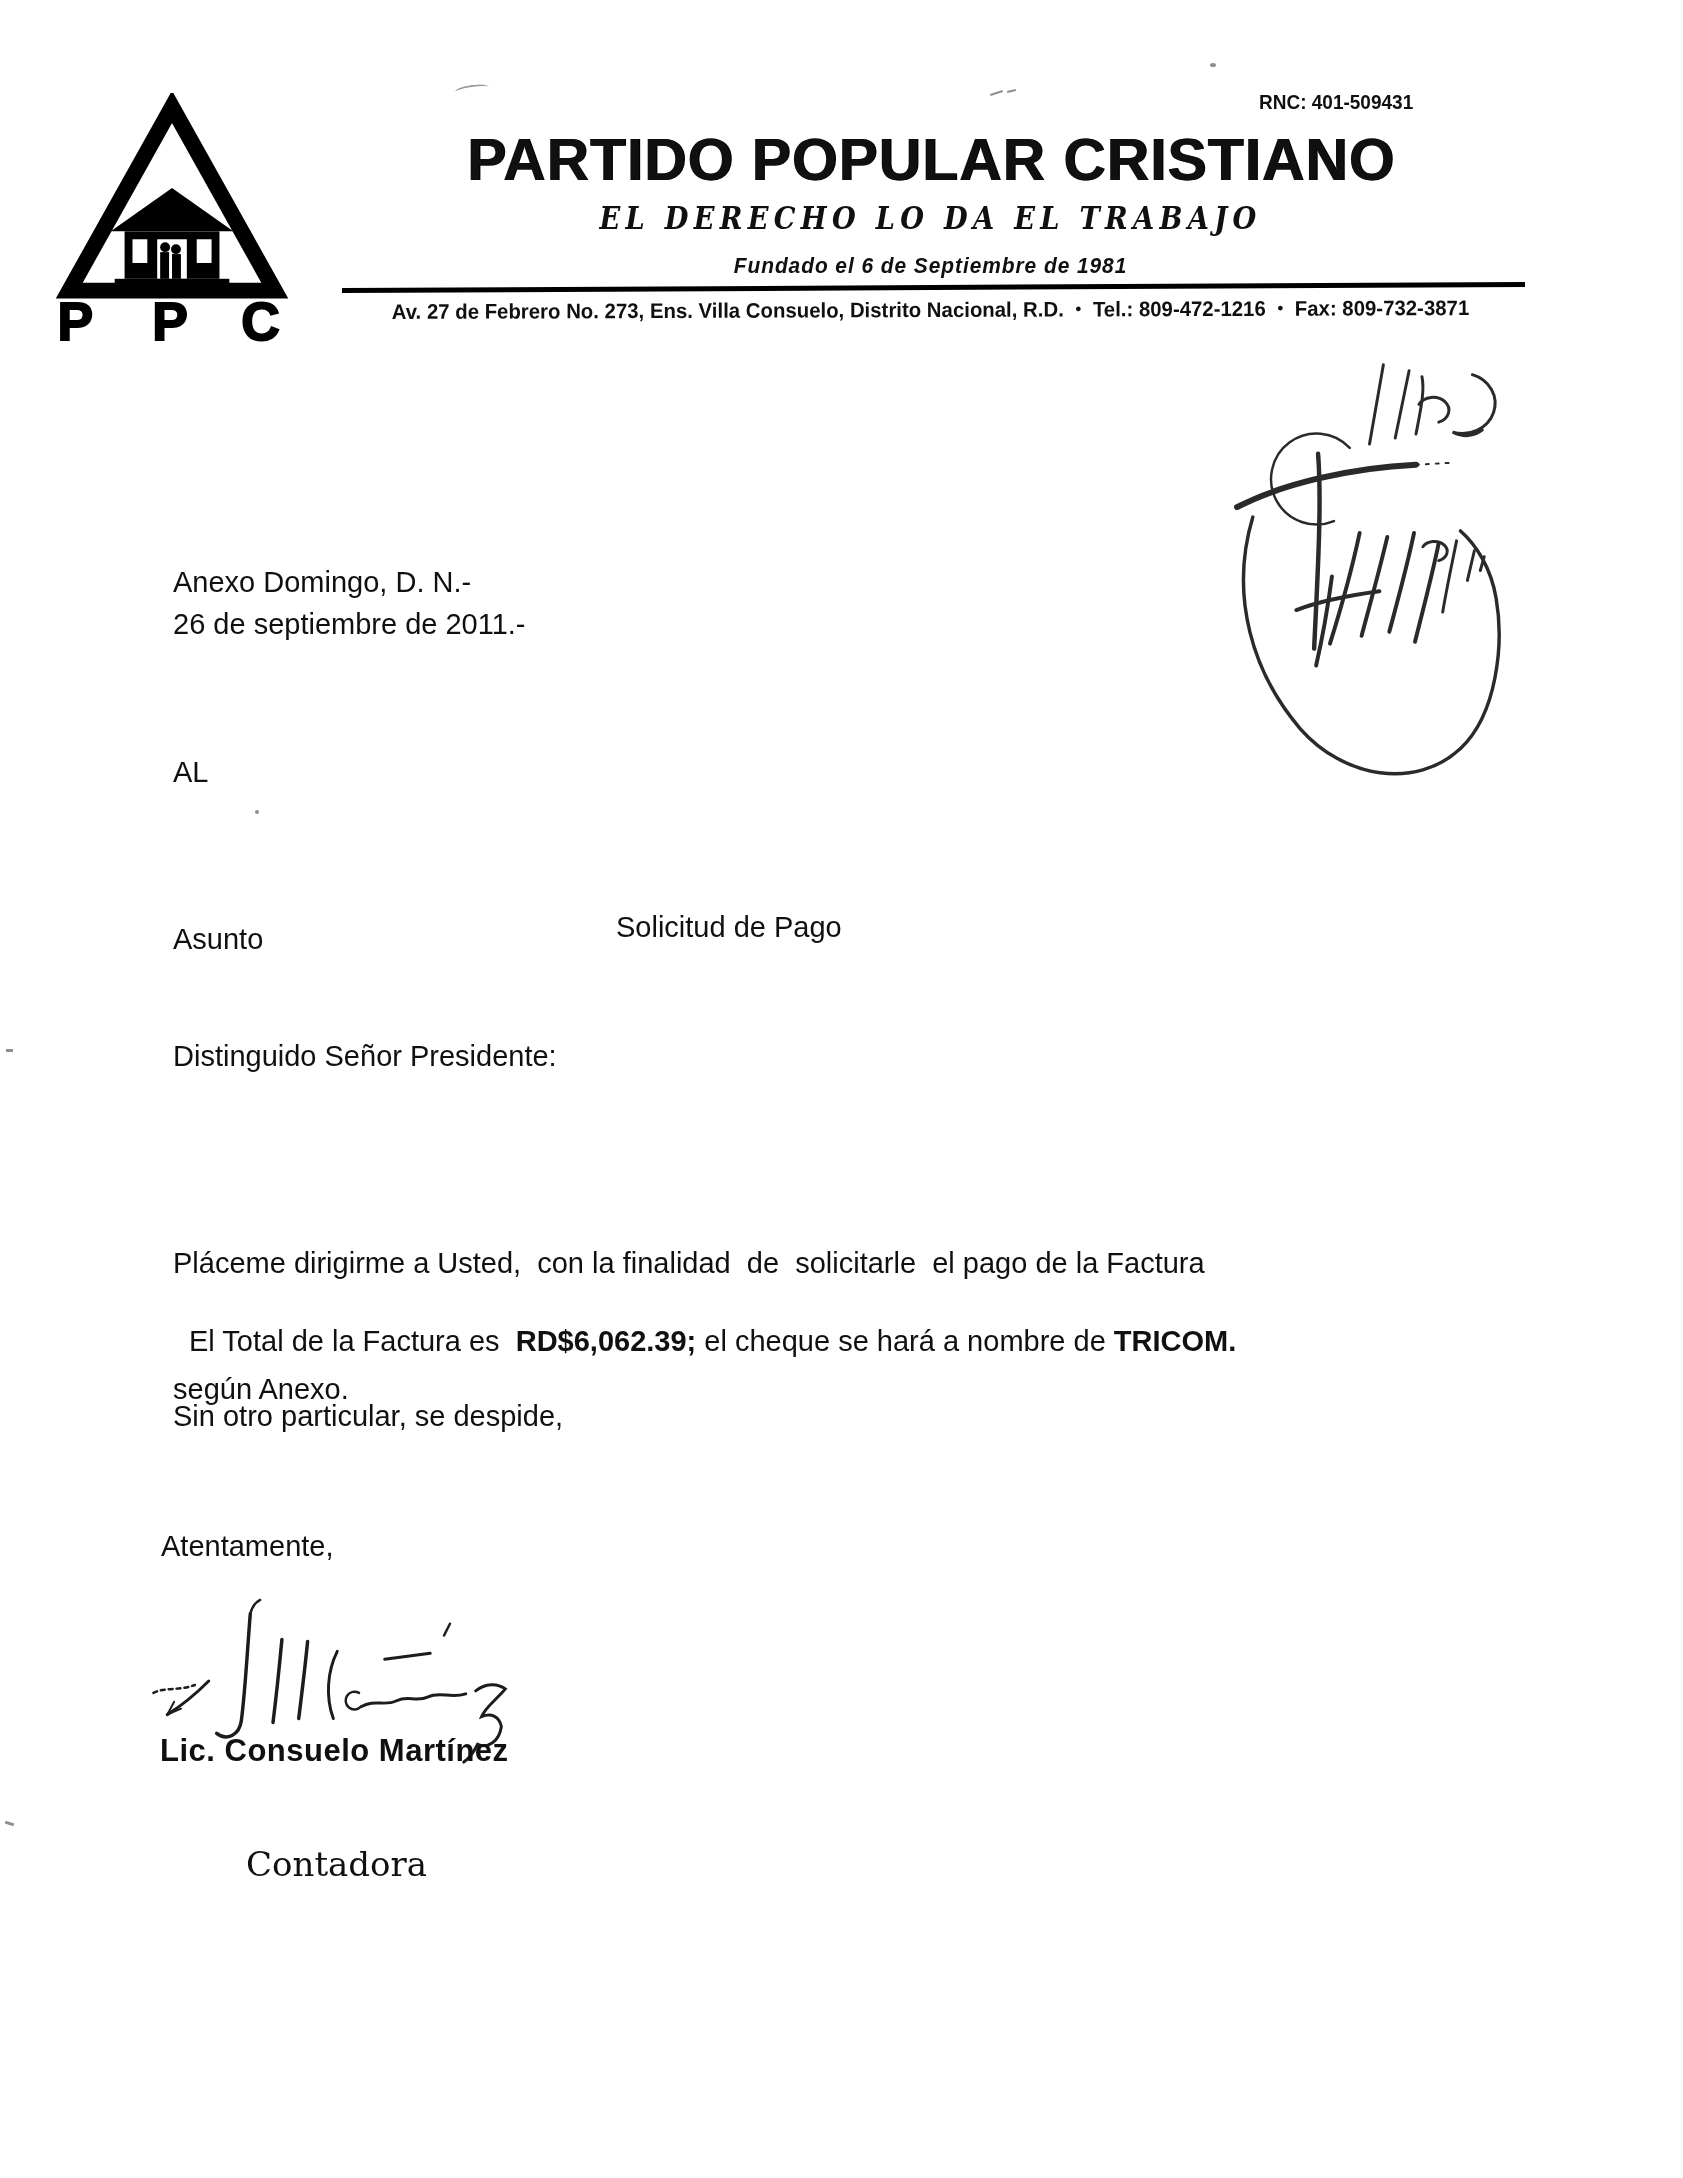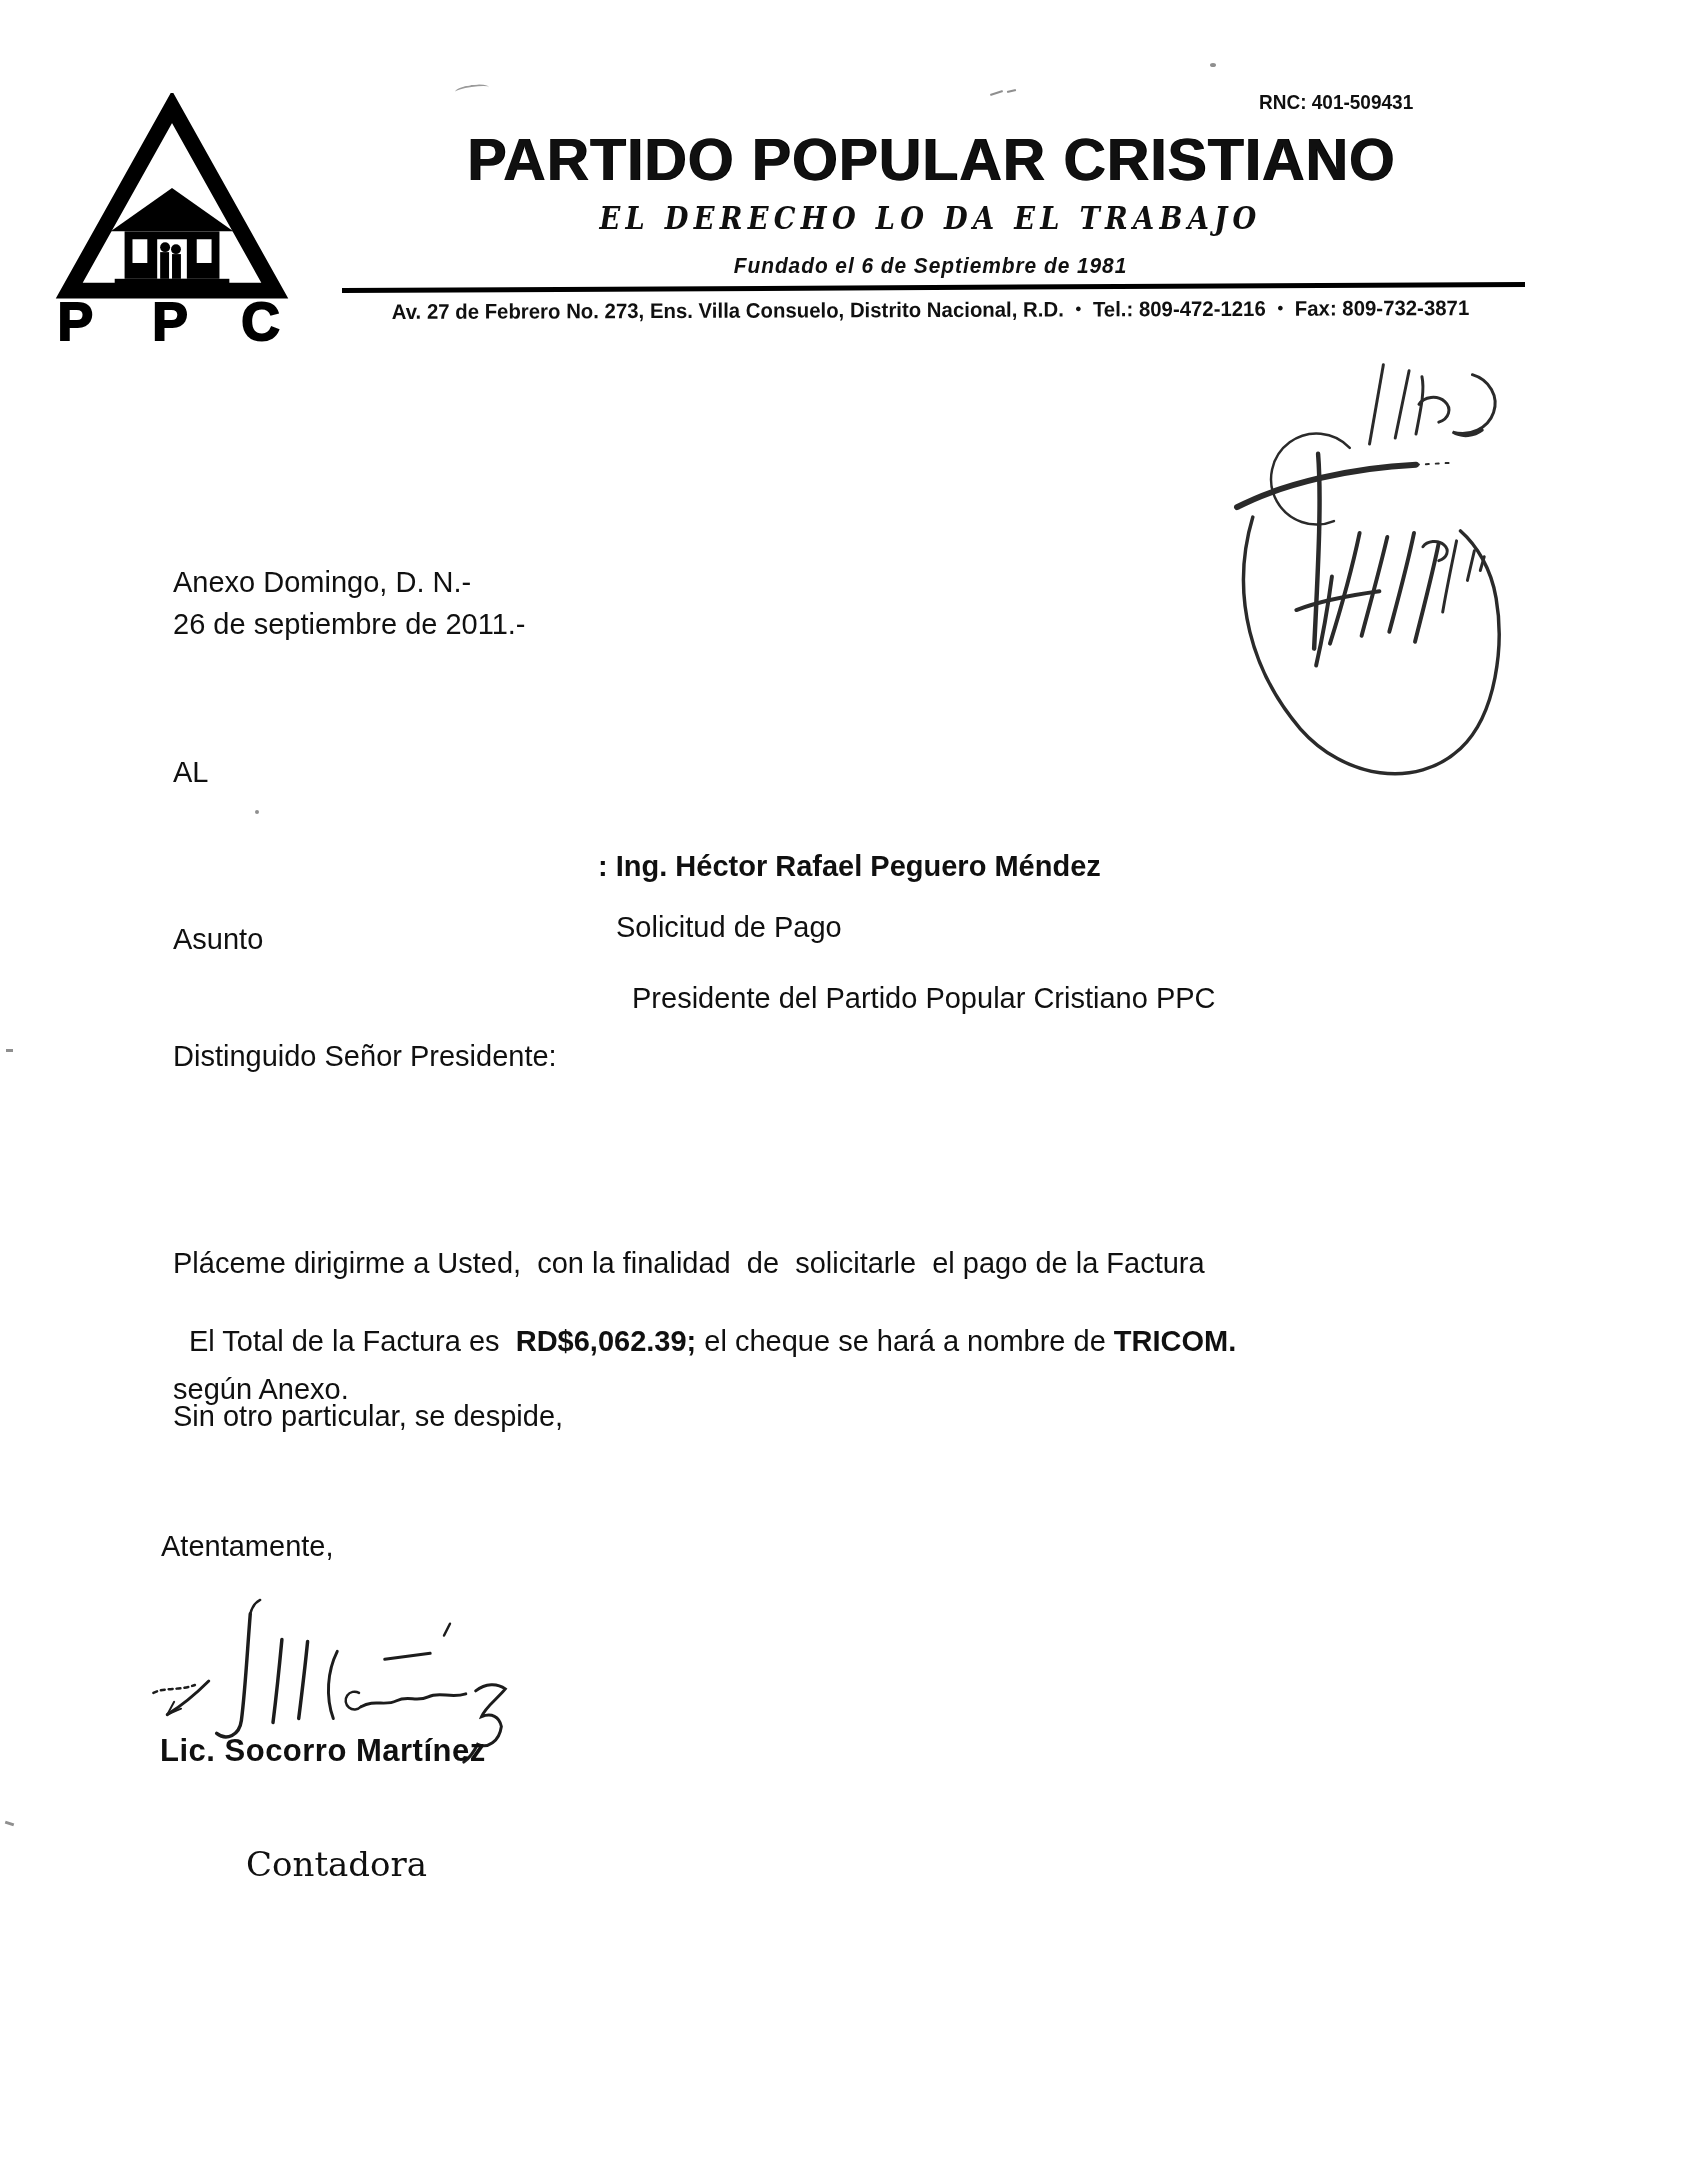--- a/index.html
+++ b/index.html
@@ -148,24 +148,20 @@
       <path stroke-width="3" d="M264 206 L257 236"></path>
       <path stroke-width="3" d="M274 212 L270 226"></path>
       <path stroke-width="3.5" d="M40 172 C 16 252, 40 330, 88 386 C 132 436, 205 448, 250 406 C 287 371, 294 300, 286 254 C 281 224, 266 200, 250 186"></path>
     </g>
   </svg>
 
   <div class="abs body-text place-line">Anexo Domingo, D. N.-</div>
   <div class="abs body-text date-line">26 de septiembre de 2011.-</div>
 
   <div class="abs body-text to-label">AL</div>
-  <div class="abs body-text to-block">
-    <div class="to-name">: Ing. Héctor Rafael Peguero Méndez</div>
-    <div class="to-title">Presidente del Partido Popular Cristiano PPC</div>
-  </div>
 
   <div class="abs body-text subject-label">Asunto</div>
   <div class="abs body-text subject-value">Solicitud de Pago</div>
 
   <div class="abs body-text salutation">Distinguido Señor Presidente:</div>
 
   <div class="abs body-text para1">
     <div>Pláceme dirigirme a Usted,  con la finalidad  de  solicitarle  el pago de la Factura</div>
     <div>según Anexo.</div>
   </div>
@@ -186,21 +182,21 @@
       <path stroke-width="3.5" d="M162 46 C 159 76, 156 100, 153 124"></path>
       <path stroke-width="3" d="M192 56 C 182 76, 180 102, 188 124"></path>
       <path stroke-width="2.5" d="M214 98 a9 9 0 1 0 2 14"></path>
       <path stroke-width="3" d="M216 112 C 230 104, 240 112, 252 106 C 264 100, 272 108, 284 102 C 296 96, 306 104, 322 99"></path>
       <path stroke-width="3" d="M240 64 L286 58"></path>
       <path stroke-width="2.5" d="M300 40 L306 28"></path>
       <path stroke-width="3" d="M332 96 C 342 88, 354 88, 362 94 C 354 104, 342 112, 338 122 C 348 118, 356 122, 358 132 C 356 147, 344 155, 334 150 C 330 158, 326 164, 320 168"></path>
     </g>
   </svg>
 
-  <div class="abs signer-name">Lic. Socorro Martínez</div>
+  <div class="abs signer-name">Lic. Consuelo Martínez</div>
   <div class="abs signer-title">Contadora</div>
 
   <div class="art art-tilde"></div>
   <div class="art art-ticks1"></div>
   <div class="art art-ticks2"></div>
   <div class="art art-dot-top"></div>
   <div class="art art-margin1"></div>
   <div class="art art-margin2"></div>
   <div class="art art-al-dot"></div>
 

